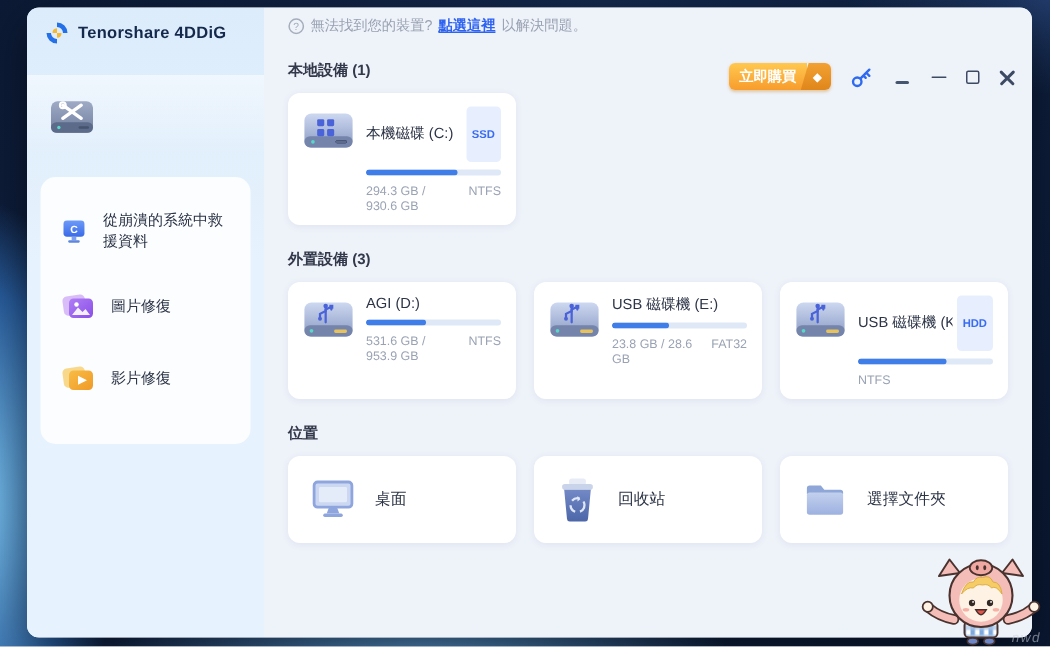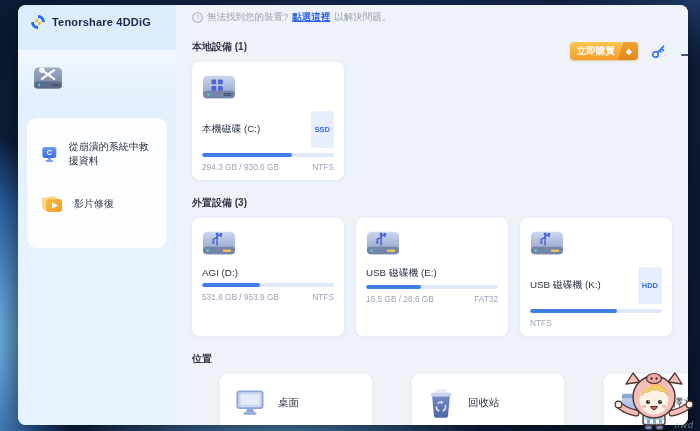--- a/index.html
+++ b/index.html
@@ -62,31 +62,31 @@
   .scan-filter{ display:flex; align-items:center; gap:5px; font-size:9.5px; color:#6d7789; cursor:pointer; }
   .tri-right{ width:0; height:0; border-left:4px solid #3c4454; border-top:3.5px solid transparent; border-bottom:3.5px solid transparent; }
 
   .help-row{ display:flex; align-items:center; gap:4px; margin-top:6px; font-size:9.5px; color:#99a2b2; }
   .help-link{ color:#2e62f2; font-weight:bold; text-decoration:underline; cursor:pointer; }
 
   .sect-label{ margin-top:16px; margin-bottom:8px; font-size:10px; font-weight:bold; color:#33394a; }
   .cards-row{ display:flex; gap:12px; }
 
   .dev-card{ width:152px; background:#fff; border-radius:8px; padding:9px 10px 8px; display:flex; gap:8px;
-             box-shadow:0 1px 4px rgba(100,125,180,.10); cursor:pointer;flex-direction:column; }
+             box-shadow:0 1px 4px rgba(100,125,180,.10); cursor:pointer; }
   .dev-info{ flex:1; min-width:0; }
   .dev-top{ display:flex; align-items:center; }
   .dev-name{ font-size:9.8px; color:#2c3446; white-space:nowrap; overflow:hidden; flex:1; }
   .dev-badge{ font-size:7.5px; font-weight:bold; color:#3a6cf0; background:#e7efff; border-radius:3px; padding:14px 4px; margin-left:3px; }
   .bar{ margin-top:5px; height:4px; background:#dfe8f6; border-radius:2px; overflow:hidden; }
   .bar-fill{ height:100%; background:#3f7de8; border-radius:2px; }
   .dev-bottom{ display:flex; justify-content:space-between; margin-top:5px; font-size:8.3px; color:#9aa3b4;gap:11px; }
 
   .loc-card{ width:152px; height:58px; background:#fff; border-radius:8px; display:flex; align-items:center; gap:13px;
-             padding:0 15px; box-shadow:0 1px 4px rgba(100,125,180,.10); cursor:pointer;margin-left:28px; }
+             padding:0 15px; box-shadow:0 1px 4px rgba(100,125,180,.10); cursor:pointer; }
   .loc-label{ font-size:10.5px; color:#2c3446; }
 
   .mascot{ position:absolute; left:611px; top:369px; z-index:5; }
   .watermark{ position:absolute; right:6px; bottom:1px; z-index:6; font-size:9px; font-style:italic;
               color:rgba(205,210,220,.55); letter-spacing:1px; }
 </style>
 </head>
 <body>
 
 <div class="desktop">
@@ -134,20 +134,35 @@
                 </linearGradient>
               </defs>
             <rect x="3" y="3" width="18" height="14" rx="3" fill="url(#gMon)"></rect>
             <text x="12" y="13.5" text-anchor="middle" font-size="9" font-weight="bold" fill="#fff" font-family="sans-serif">C</text>
             <rect x="10" y="17" width="4" height="3" fill="#7fa0ea"></rect>
             <rect x="7" y="20" width="10" height="2" rx="1" fill="#5d86e0"></rect>
           </svg>
           <span class="adv-item-label">從崩潰的系統中救援資料</span>
         </div>
 
+        <div class="adv-item">
+          <svg width="24" height="24" viewBox="0 0 24 24">
+            <defs>
+                <linearGradient id="gPho" x1="0" y1="0" x2="1" y2="1">
+              <stop offset="0" stop-color="#b07df5"></stop>
+                  <stop offset="1" stop-color="#8a4fe8"></stop>
+                </linearGradient>
+              </defs>
+            <rect x="2" y="5" width="15" height="13" rx="3" fill="#d9bdf8" transform="rotate(-8 9 11)"></rect>
+            <rect x="6" y="7" width="16" height="13" rx="3" fill="url(#gPho)"></rect>
+            <circle cx="11" cy="11" r="1.5" fill="#fff"></circle>
+            <path d="M8 18l4-5 3 3 2-2 3 4z" fill="#fff" opacity=".9"></path>
+          </svg>
+          <span class="adv-item-label">圖片修復</span>
+        </div>
 
         <div class="adv-item">
           <svg width="24" height="24" viewBox="0 0 24 24">
             <defs>
                 <linearGradient id="gVid" x1="0" y1="0" x2="1" y2="1">
               <stop offset="0" stop-color="#f8bc45"></stop>
                   <stop offset="1" stop-color="#f09a28"></stop>
                 </linearGradient>
               </defs>
             <rect x="2" y="5" width="15" height="13" rx="3" fill="#f8d98c" transform="rotate(-8 9 11)"></rect>
@@ -293,21 +308,21 @@
           </svg>
           <div class="dev-info">
             <div class="dev-top">
               <span class="dev-name">USB 磁碟機 (E:)</span>
 
             </div>
             <div class="bar">
               <div class="bar-fill" style="width: 42%;"></div>
             </div>
             <div class="dev-bottom">
-              <span>16.5 GB / 28.6 GB</span>
+              <span>23.8 GB / 28.6 GB</span>
               <span>FAT32</span>
             </div>
           </div>
         </div>
 
         <div class="dev-card">
           <svg width="34" height="32" viewBox="0 0 36 32">
             <rect x="1" y="4" width="34" height="24" rx="5" fill="url(#gHd2)"></rect>
             <rect x="1" y="20" width="34" height="8" rx="4" fill="#7484ab"></rect>
             <g stroke="#4b63d8" stroke-width="1.6" fill="none" stroke-linecap="round">

